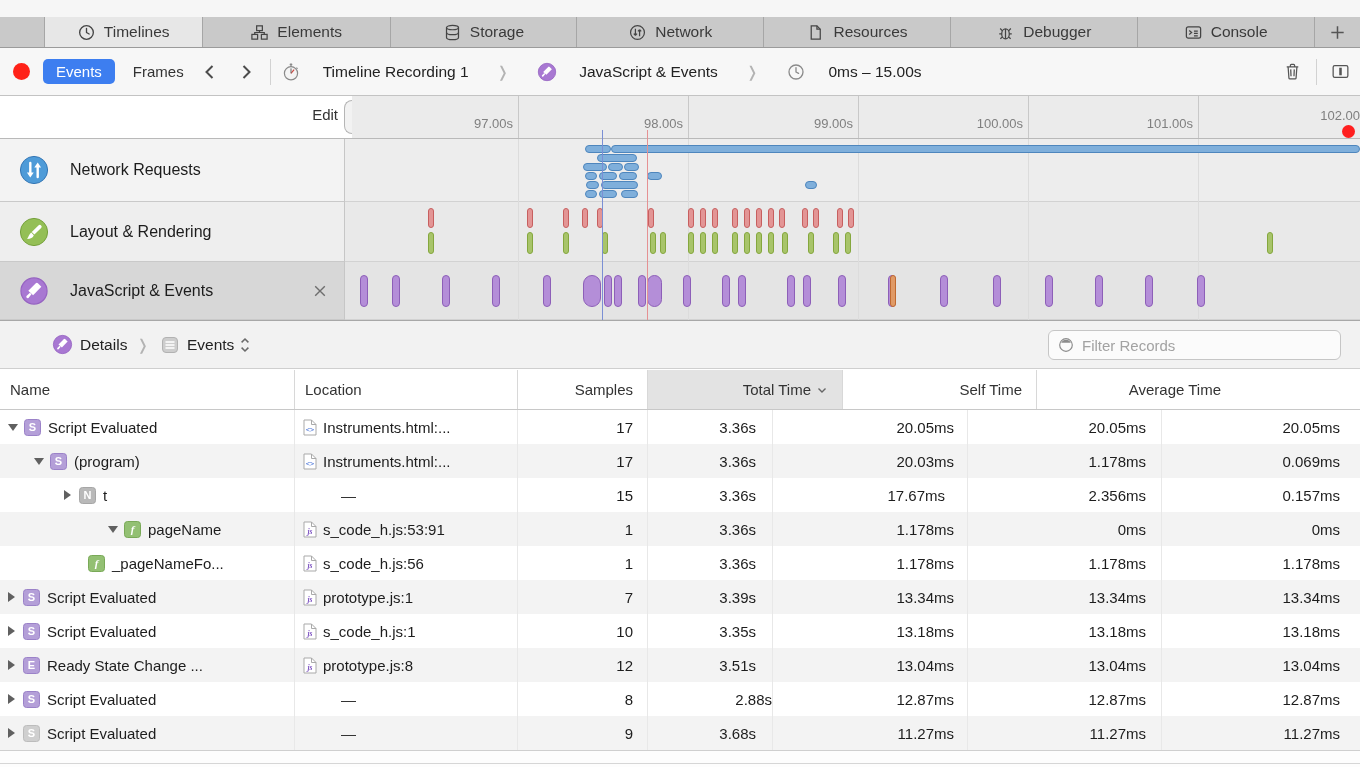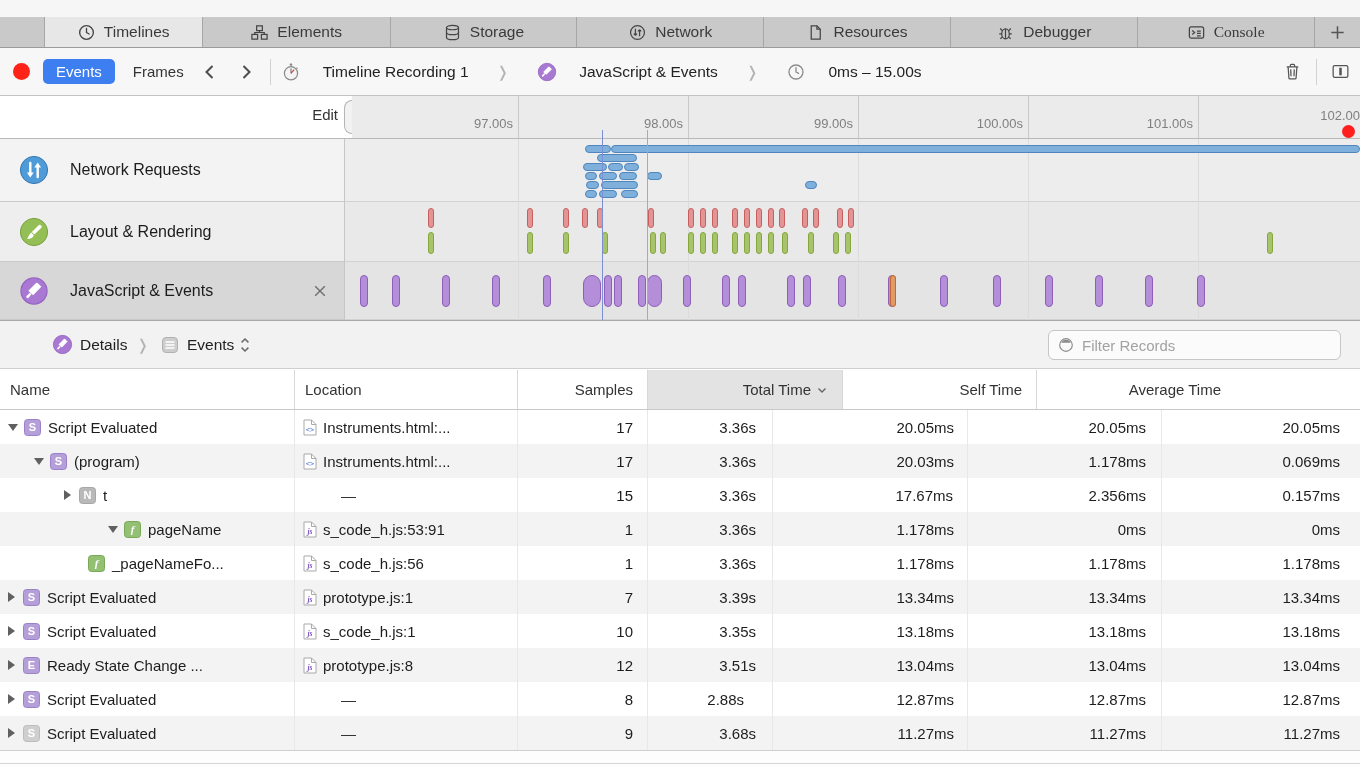--- a/index.html
+++ b/index.html
@@ -170,21 +170,21 @@
         </div>
         <div class="tabcell" style="width: 189px;">
           <span class="tabicon">
             <svg viewBox="0 0 20 20" fill="none" stroke="#444" stroke-width="1.3">
               <ellipse cx="10" cy="11.5" rx="4" ry="5.2"></ellipse>
               <path d="M10 6.3 V16.7 M6.8 8.3 L4.4 5.8 M13.2 8.3 L15.6 5.8 M6 11.5 H3.4 M14 11.5 H16.6 M6.8 14.6 L4.6 16.6 M13.2 14.6 L15.4 16.6"></path>
             </svg>
           </span>
           <span>Debugger</span>
         </div>
-        <div class="tabcell" style="width: 179px; font-family: Liberation Serif, serif;">
+        <div class="tabcell" style="width: 179px;">
           <span class="tabicon">
             <svg viewBox="0 0 20 20" fill="none" stroke="#444" stroke-width="1.3">
               <rect x="2.5" y="4" width="15" height="12" rx="2"></rect>
               <path d="M5.5 8 L8 10 L5.5 12 M10.5 8.5 H14.5 M10.5 11 H14.5 M10.5 13.5 H14.5"></path>
             </svg>
           </span>
           <span>Console</span>
         </div>
         <div class="tabcell" style="width:47px" id="plus-cell">
         <span class="tabicon">
@@ -509,21 +509,21 @@
         <div class="tcell" style="width: 295px; padding-left: 64px;">
           <span class="tri closed"></span>
           <span class="badge gray">N</span>
           <span>t</span>
         </div>
         <div class="tcell" style="width: 223px; padding-left: 8px;">
           <span class="dash">—</span>
         </div>
         <div class="tcell right" style="width: 130px; padding-right: 14px;">15</div>
         <div class="tcell right" style="width: 125px; padding-right: 16px;">3.36s</div>
-        <div class="tcell right" style="width: 195px; padding-right: 14px;">17.67ms</div>
+        <div class="tcell right" style="width: 195px; padding-right: 22px;">17.67ms</div>
         <div class="tcell right" style="width: 194px; padding-right: 15px;">2.356ms</div>
         <div class="tcell right" style="width: 198px; padding-right: 20px;">0.157ms</div>
       </div>
       <div class="trow stripe">
         <div class="tcell" style="width: 295px; padding-left: 108px;">
           <span class="tri open"></span>
           <span class="badge green">f</span>
           <span>pageName</span>
         </div>
         <div class="tcell" style="width: 223px; padding-left: 8px;">
@@ -632,21 +632,21 @@
       <div class="trow">
         <div class="tcell" style="width: 295px; padding-left: 8px;">
           <span class="tri closed"></span>
           <span class="badge purple">S</span>
           <span>Script Evaluated</span>
         </div>
         <div class="tcell" style="width: 223px; padding-left: 8px;">
           <span class="dash">—</span>
         </div>
         <div class="tcell right" style="width: 130px; padding-right: 14px;">8</div>
-        <div class="tcell right" style="width: 125px; padding-right: 28px;">2.88s</div>
+        <div class="tcell right" style="width: 125px; padding-right: 0;">2.88s</div>
         <div class="tcell right" style="width: 195px; padding-right: 13px;">12.87ms</div>
         <div class="tcell right" style="width: 194px; padding-right: 15px;">12.87ms</div>
         <div class="tcell right" style="width: 198px; padding-right: 20px;">12.87ms</div>
       </div>
       <div class="trow stripe">
         <div class="tcell" style="width: 295px; padding-left: 8px;">
           <span class="tri closed"></span>
           <span class="badge gray-light">S</span>
           <span>Script Evaluated</span>
         </div>

